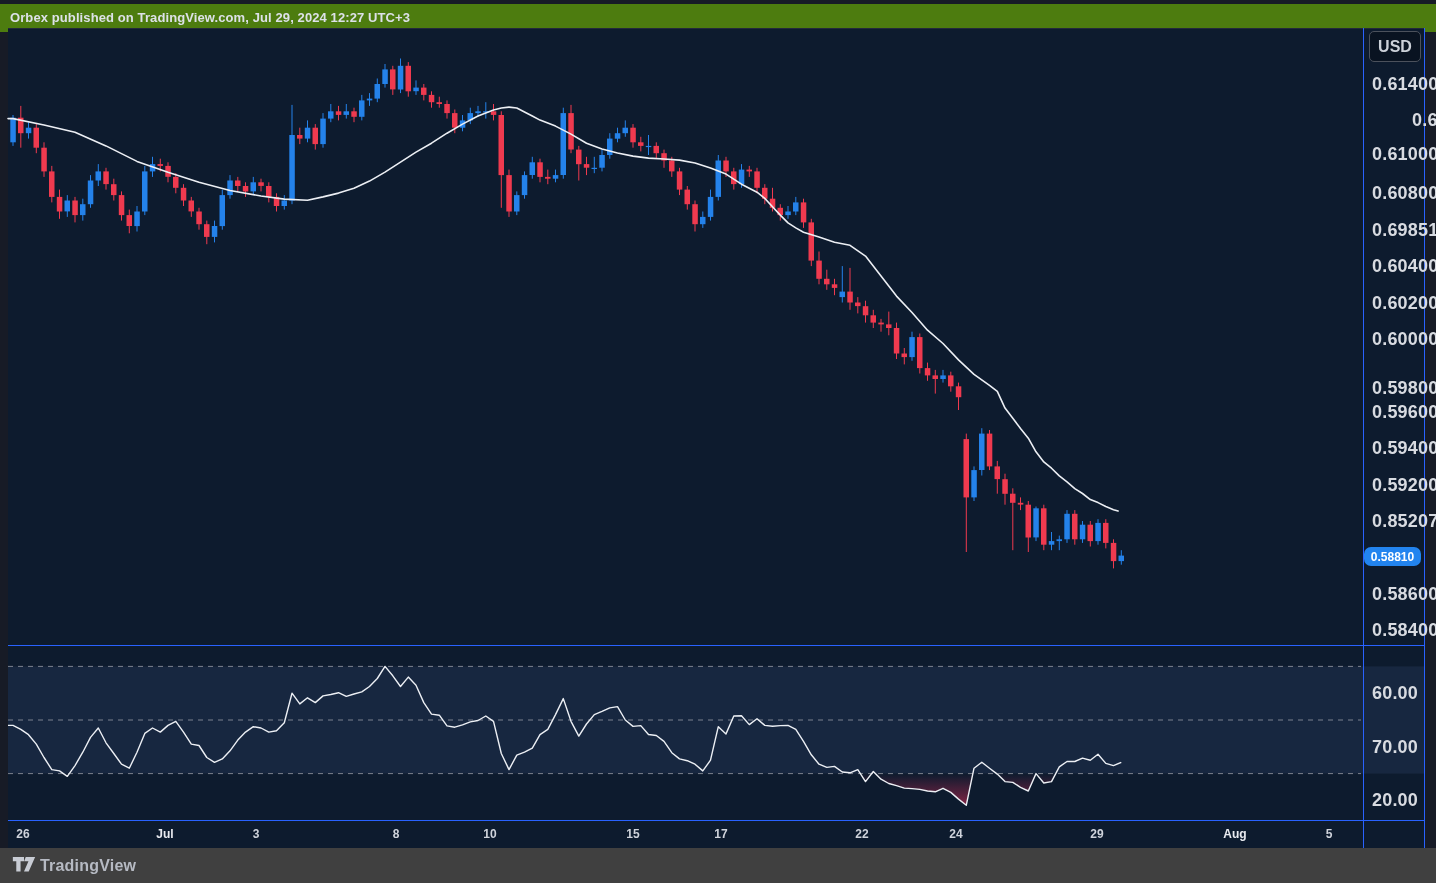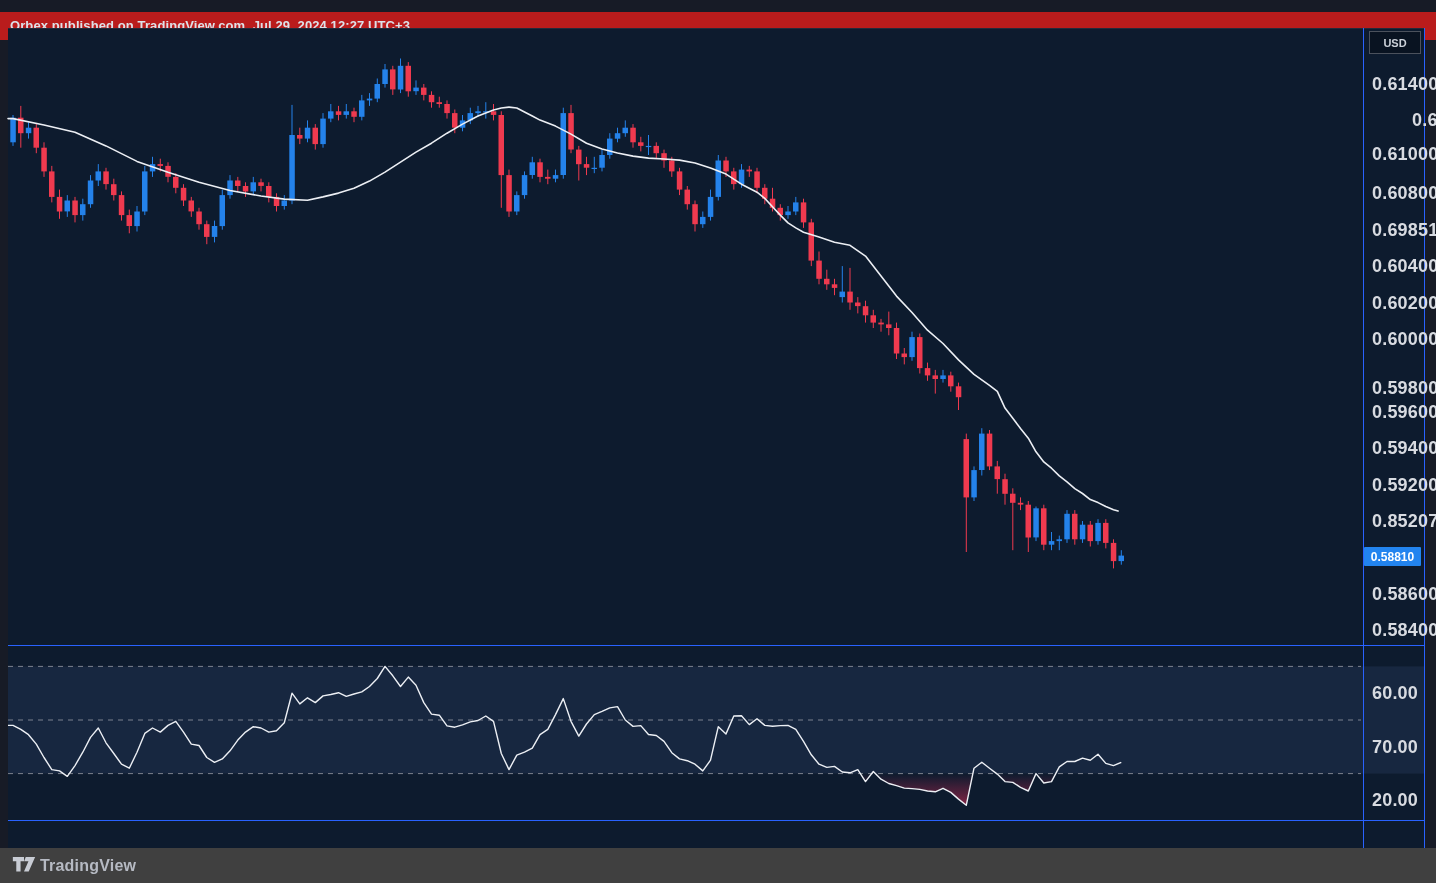--- a/index.html
+++ b/index.html
@@ -1,24 +1,24 @@
 <!DOCTYPE html>
 <html><head>
 <meta charset="utf-8">
 <style>
   html,body{margin:0;padding:0;background:#171b26;font-family:"Liberation Sans",sans-serif;}
   .stage{position:relative;width:1436px;height:883px;overflow:hidden;background:#171b26;}
-  .header{position:absolute;left:0;top:12px;width:1436px;height:28px;background:#b91c1c;}
+  .header{position:absolute;left:0;top:4px;width:1436px;height:28px;background:#4d7c0f;}
   .header .title{position:absolute;left:10px;top:0;line-height:28px;font-size:13px;font-weight:700;color:#dde1e8;letter-spacing:.1px;}
   .chart-bg{position:absolute;left:8px;top:28px;width:1417px;height:820px;background:#0d1b2e;border-top:1px solid #232a3a;}
   svg.overlay{position:absolute;left:0;top:0;width:1436px;height:883px;pointer-events:none;}
-  .usd-btn{position:absolute;left:1369px;top:31px;width:52px;height:23px;border:1px solid #4b515c;border-radius:0;background:rgba(0,0,0,.28);color:#ccd1d9;font-size:11px;font-weight:600;display:flex;align-items:center;justify-content:center;box-sizing:border-box;}
+  .usd-btn{position:absolute;left:1369px;top:31px;width:52px;height:31px;border:1px solid #4b515c;border-radius:5px;background:rgba(0,0,0,.28);color:#ccd1d9;font-size:16px;font-weight:600;display:flex;align-items:center;justify-content:center;box-sizing:border-box;}
   .price-axis{position:absolute;left:1363px;top:28px;width:62px;height:792px;}
   .tick-label{position:absolute;left:9px;transform:translateY(-50%);font-size:18px;font-weight:700;color:#d8dbe1;letter-spacing:.2px;white-space:nowrap;}
-  .badge{position:absolute;left:1364px;top:547px;width:57px;height:19px;background:#2284ef;border-radius:1px;color:#fff;font-size:12px;font-weight:700;display:flex;align-items:center;justify-content:center;}
+  .badge{position:absolute;left:1364px;top:547px;width:57px;height:19px;background:#2284ef;border-radius:7px;color:#fff;font-size:12px;font-weight:700;display:flex;align-items:center;justify-content:center;}
   .time-axis{position:absolute;left:8px;top:820px;width:1416px;height:28px;}
   .time-label{position:absolute;top:50%;transform:translate(-50%,-50%);font-size:12px;font-weight:600;color:#cfd3db;white-space:nowrap;}
   .time-label.bold{font-weight:700;color:#e9ebf0;}
   .footer{position:absolute;left:0;top:848px;width:1436px;height:35px;background:#404040;padding-left:29px;}
   .brand{position:absolute;left:40px;top:0;line-height:35px;font-size:16px;font-weight:700;color:#b6bac3;letter-spacing:.2px;}
   .logo{position:absolute;left:12px;top:8px;width:24px;height:19px;}
 </style>
 </head>
 <body>
 
@@ -224,20 +224,34 @@
       <span class="tick-label" style="top: 602px;">0.58400</span>
       <span class="tick-label" style="top: 665px;">60.00</span>
       <span class="tick-label" style="top: 719px;">70.00</span>
       <span class="tick-label" style="top: 772px;">20.00</span>
     </div>
 
   <div class="badge">
     <span>0.58810</span>
   </div>
 
+  <div class="time-axis" id="time-axis">
+      <span class="time-label" style="left: 15px;">26</span>
+      <span class="time-label bold" style="left: 157px;">Jul</span>
+      <span class="time-label" style="left: 248px;">3</span>
+      <span class="time-label" style="left: 388px;">8</span>
+      <span class="time-label" style="left: 482px;">10</span>
+      <span class="time-label" style="left: 625px;">15</span>
+      <span class="time-label" style="left: 713px;">17</span>
+      <span class="time-label" style="left: 854px;">22</span>
+      <span class="time-label" style="left: 948px;">24</span>
+      <span class="time-label" style="left: 1089px;">29</span>
+      <span class="time-label bold" style="left: 1227px;">Aug</span>
+      <span class="time-label" style="left: 1321px;">5</span>
+    </div>
 
   <div class="footer">
     <svg class="logo" viewBox="0 0 28 22">
       <path fill="#c8ccd4" d="M1 1h13v5h-4v12H5V6H1z"></path>
       <path fill="#c8ccd4" d="M16 1h11l-7.5 17h-5.5l5.2-12h-5z"></path>
     </svg>
     <span class="brand">TradingView</span>
   </div>
 
 </div>

